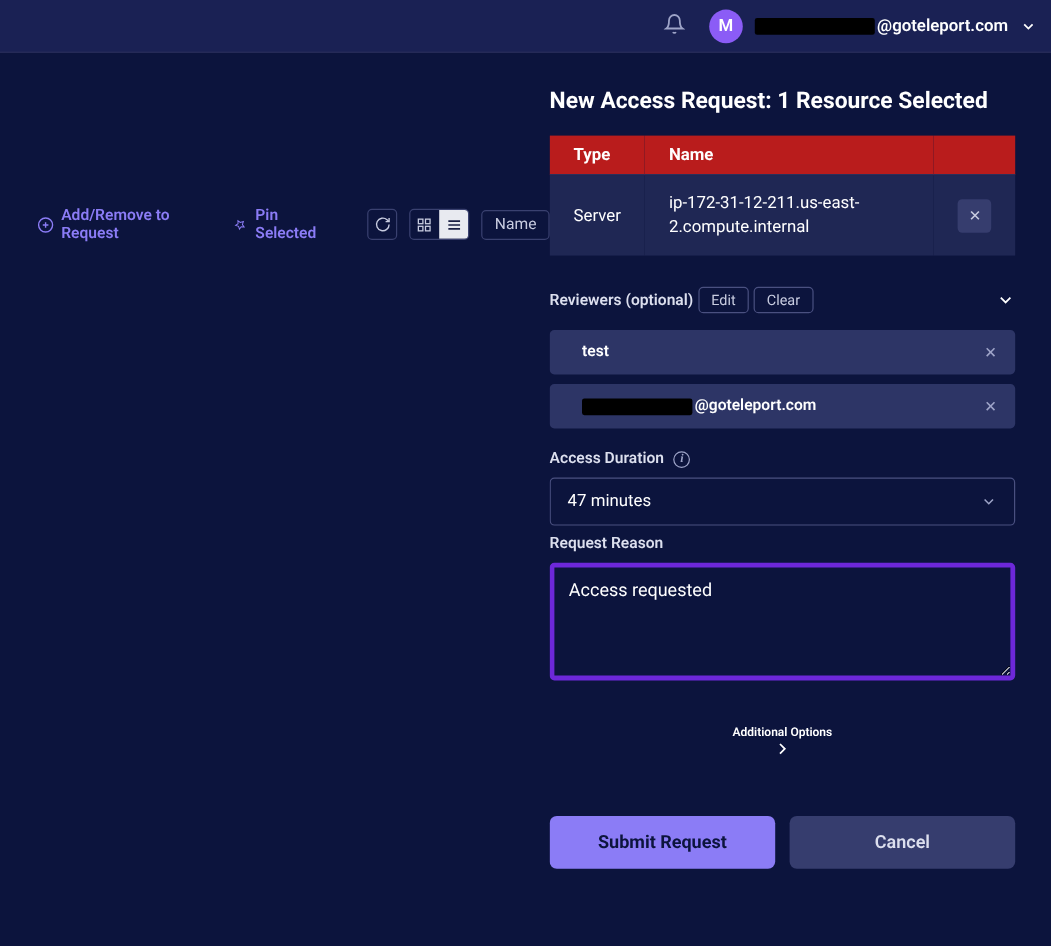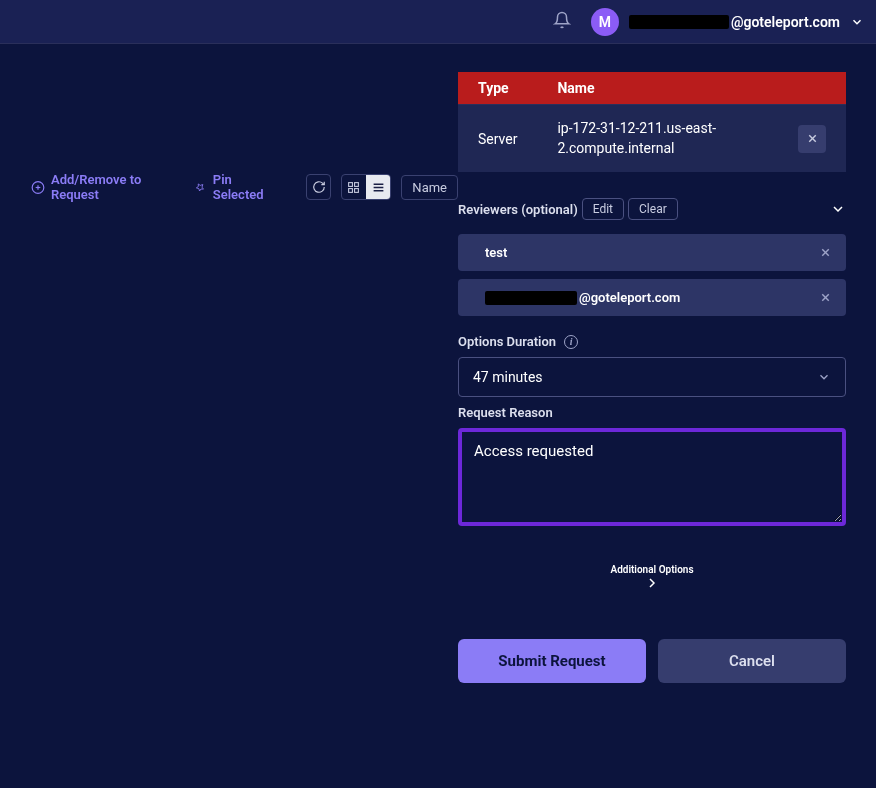--- a/index.html
+++ b/index.html
@@ -378,20 +378,21 @@
               <line x1="3" y1="12" x2="21" y2="12"></line>
               <line x1="3" y1="18" x2="21" y2="18"></line>
           </svg>
         </div>
       </div>
       <button class="name-btn">Name</button>
     </div>
   </div>
 
   <div class="right-pane">
+    <div class="page-title">New Access Request: 1 Resource Selected</div>
 
     <table class="resource-table">
       <thead>
         <tr>
           <th>Type</th>
           <th>Name</th>
           <th style="width:48px"></th>
         </tr>
       </thead>
       <tbody>
@@ -443,21 +444,21 @@
             <line x1="18" y1="6" x2="6" y2="18"></line>
               <line x1="6" y1="6" x2="18" y2="18"></line>
           </svg>
         </div>
       </div>
     </div>
 
 
     <div class="section" style="margin-top:18px">
       <div class="section-label">
-        <span>Options Duration</span>
+        <span>Access Duration</span>
         <span class="info-icon">i</span>
       </div>
       <div class="select-box">
         <span>47 minutes</span>
         <svg width="14" height="14" viewBox="0 0 24 24" fill="none" stroke="#9ea4c8" stroke-width="2.2">
           <polyline points="6 9 12 15 18 9"></polyline>
         </svg>
       </div>
     </div>
 

